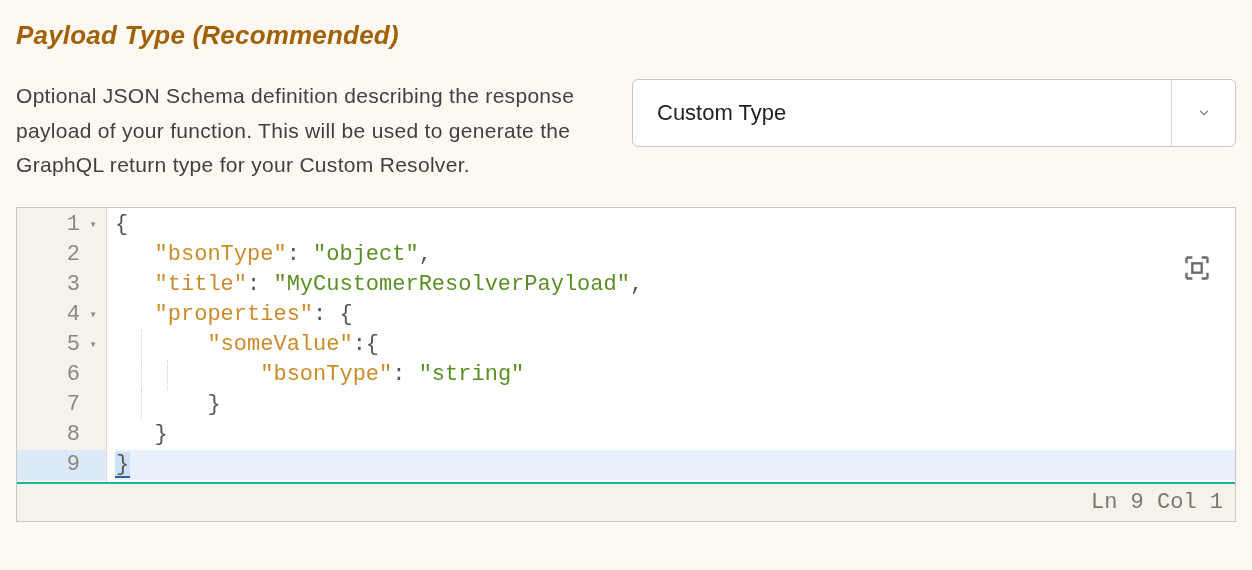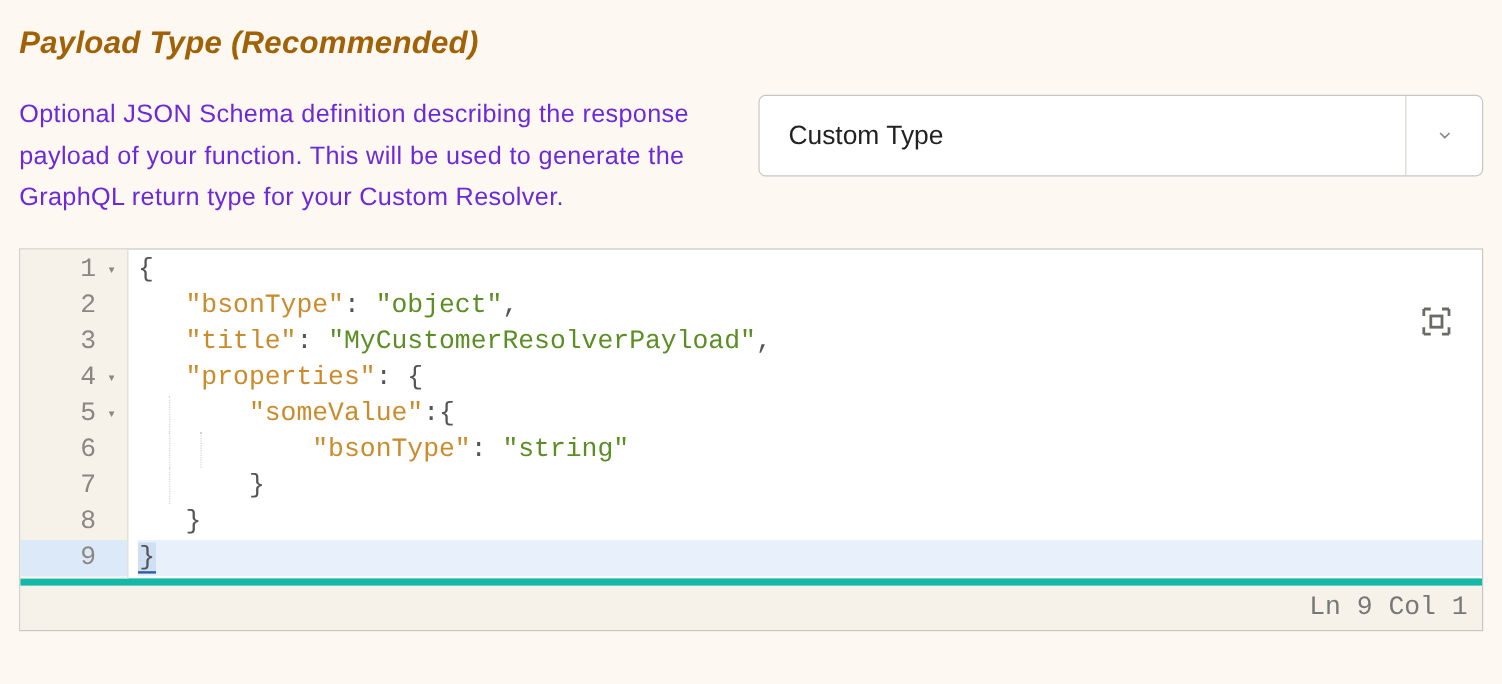--- a/index.html
+++ b/index.html
@@ -23,21 +23,21 @@
     font-size: 26px;
     letter-spacing: 0.2px;
     margin: 6px 0 18px 0;
   }
   .header-row {
     display: flex;
     align-items: flex-start;
     gap: 40px;
   }
   .description {
-    color: #6d28d9;
+    color: #404040;
     font-size: 21px;
     line-height: 1.65;
     max-width: 560px;
     margin-top: 10px;
     letter-spacing: 0.3px;
   }
   .select-wrap {
     flex: 1;
     display: flex;
     justify-content: flex-end;
@@ -162,21 +162,21 @@
     border: none;
     padding: 0;
   }
   .status {
     text-align: right;
     font-family: "SFMono-Regular", Consolas, "Liberation Mono", Menlo, monospace;
     font-size: 22px;
     color: #777;
     background: #f6f2ea;
     padding: 6px 12px 6px 0;
-    border-top: 6px solid #14b8a6;
+    border-top: 2px solid #14b8a6;
   }
 </style>
 </head>
 <body>
 
 <div class="page">
 
   <h2 class="section-title">Payload Type (Recommended)</h2>
 
   <div class="header-row">

